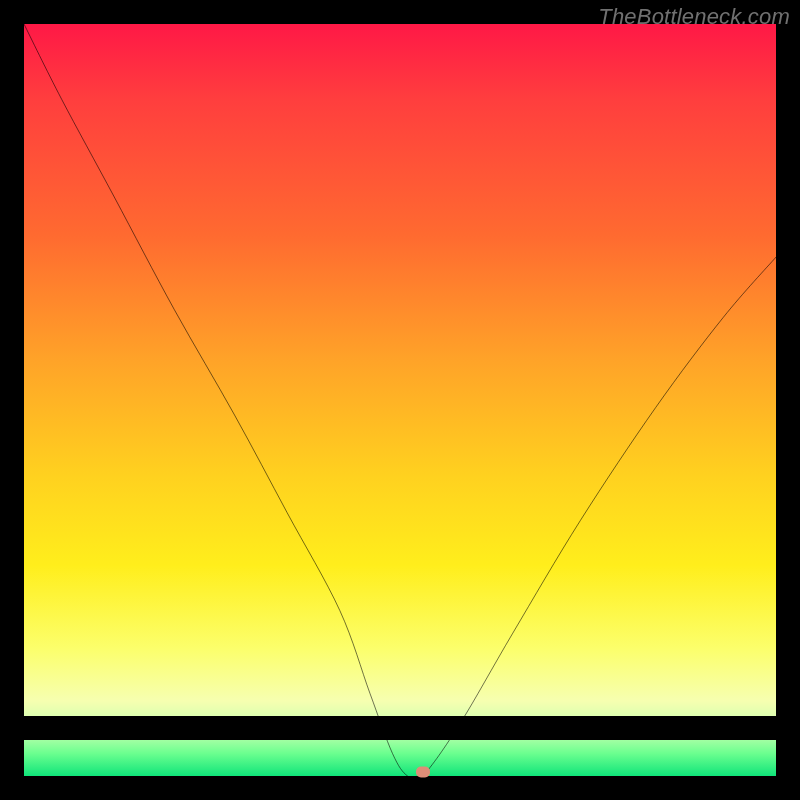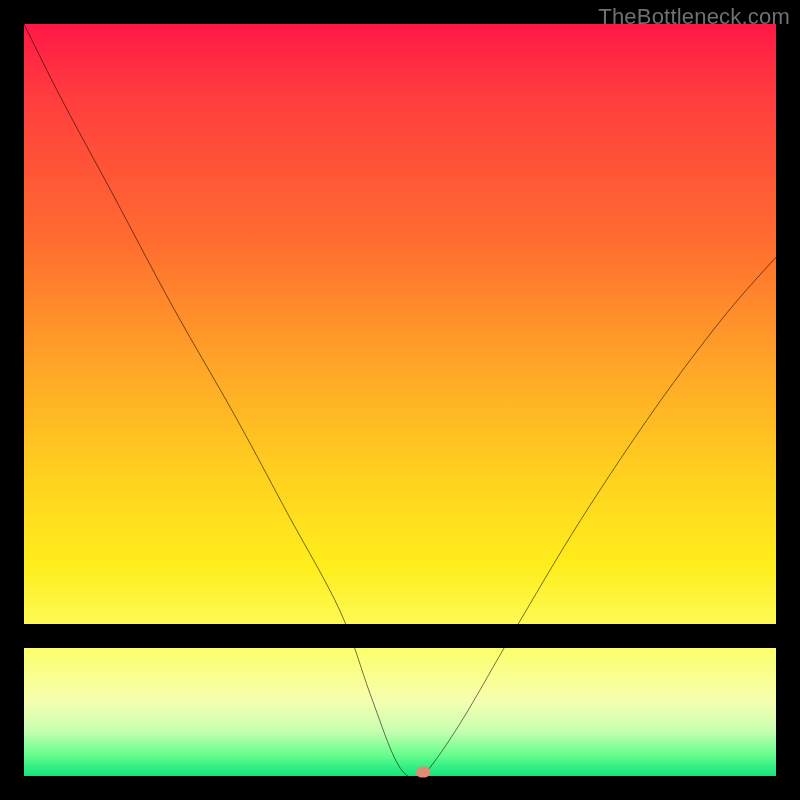--- a/index.html
+++ b/index.html
@@ -7,22 +7,23 @@
     padding: 0;
     width: 800px;
     height: 800px;
     background: #000;
     font-family: Arial, Helvetica, sans-serif;
     overflow: hidden;
   }
   .frame {
     position: relative;
     width: 800px;
-    height: 648px;
+    height: 740px;
     background: #0f172a;
+    font-style: italic;
   }
   .watermark {
     position: absolute;
     top: 4px;
     right: 10px;
     color: #707070;
     font-size: 22px;
     font-weight: 500;
     letter-spacing: 0.2px;
     z-index: 20;

